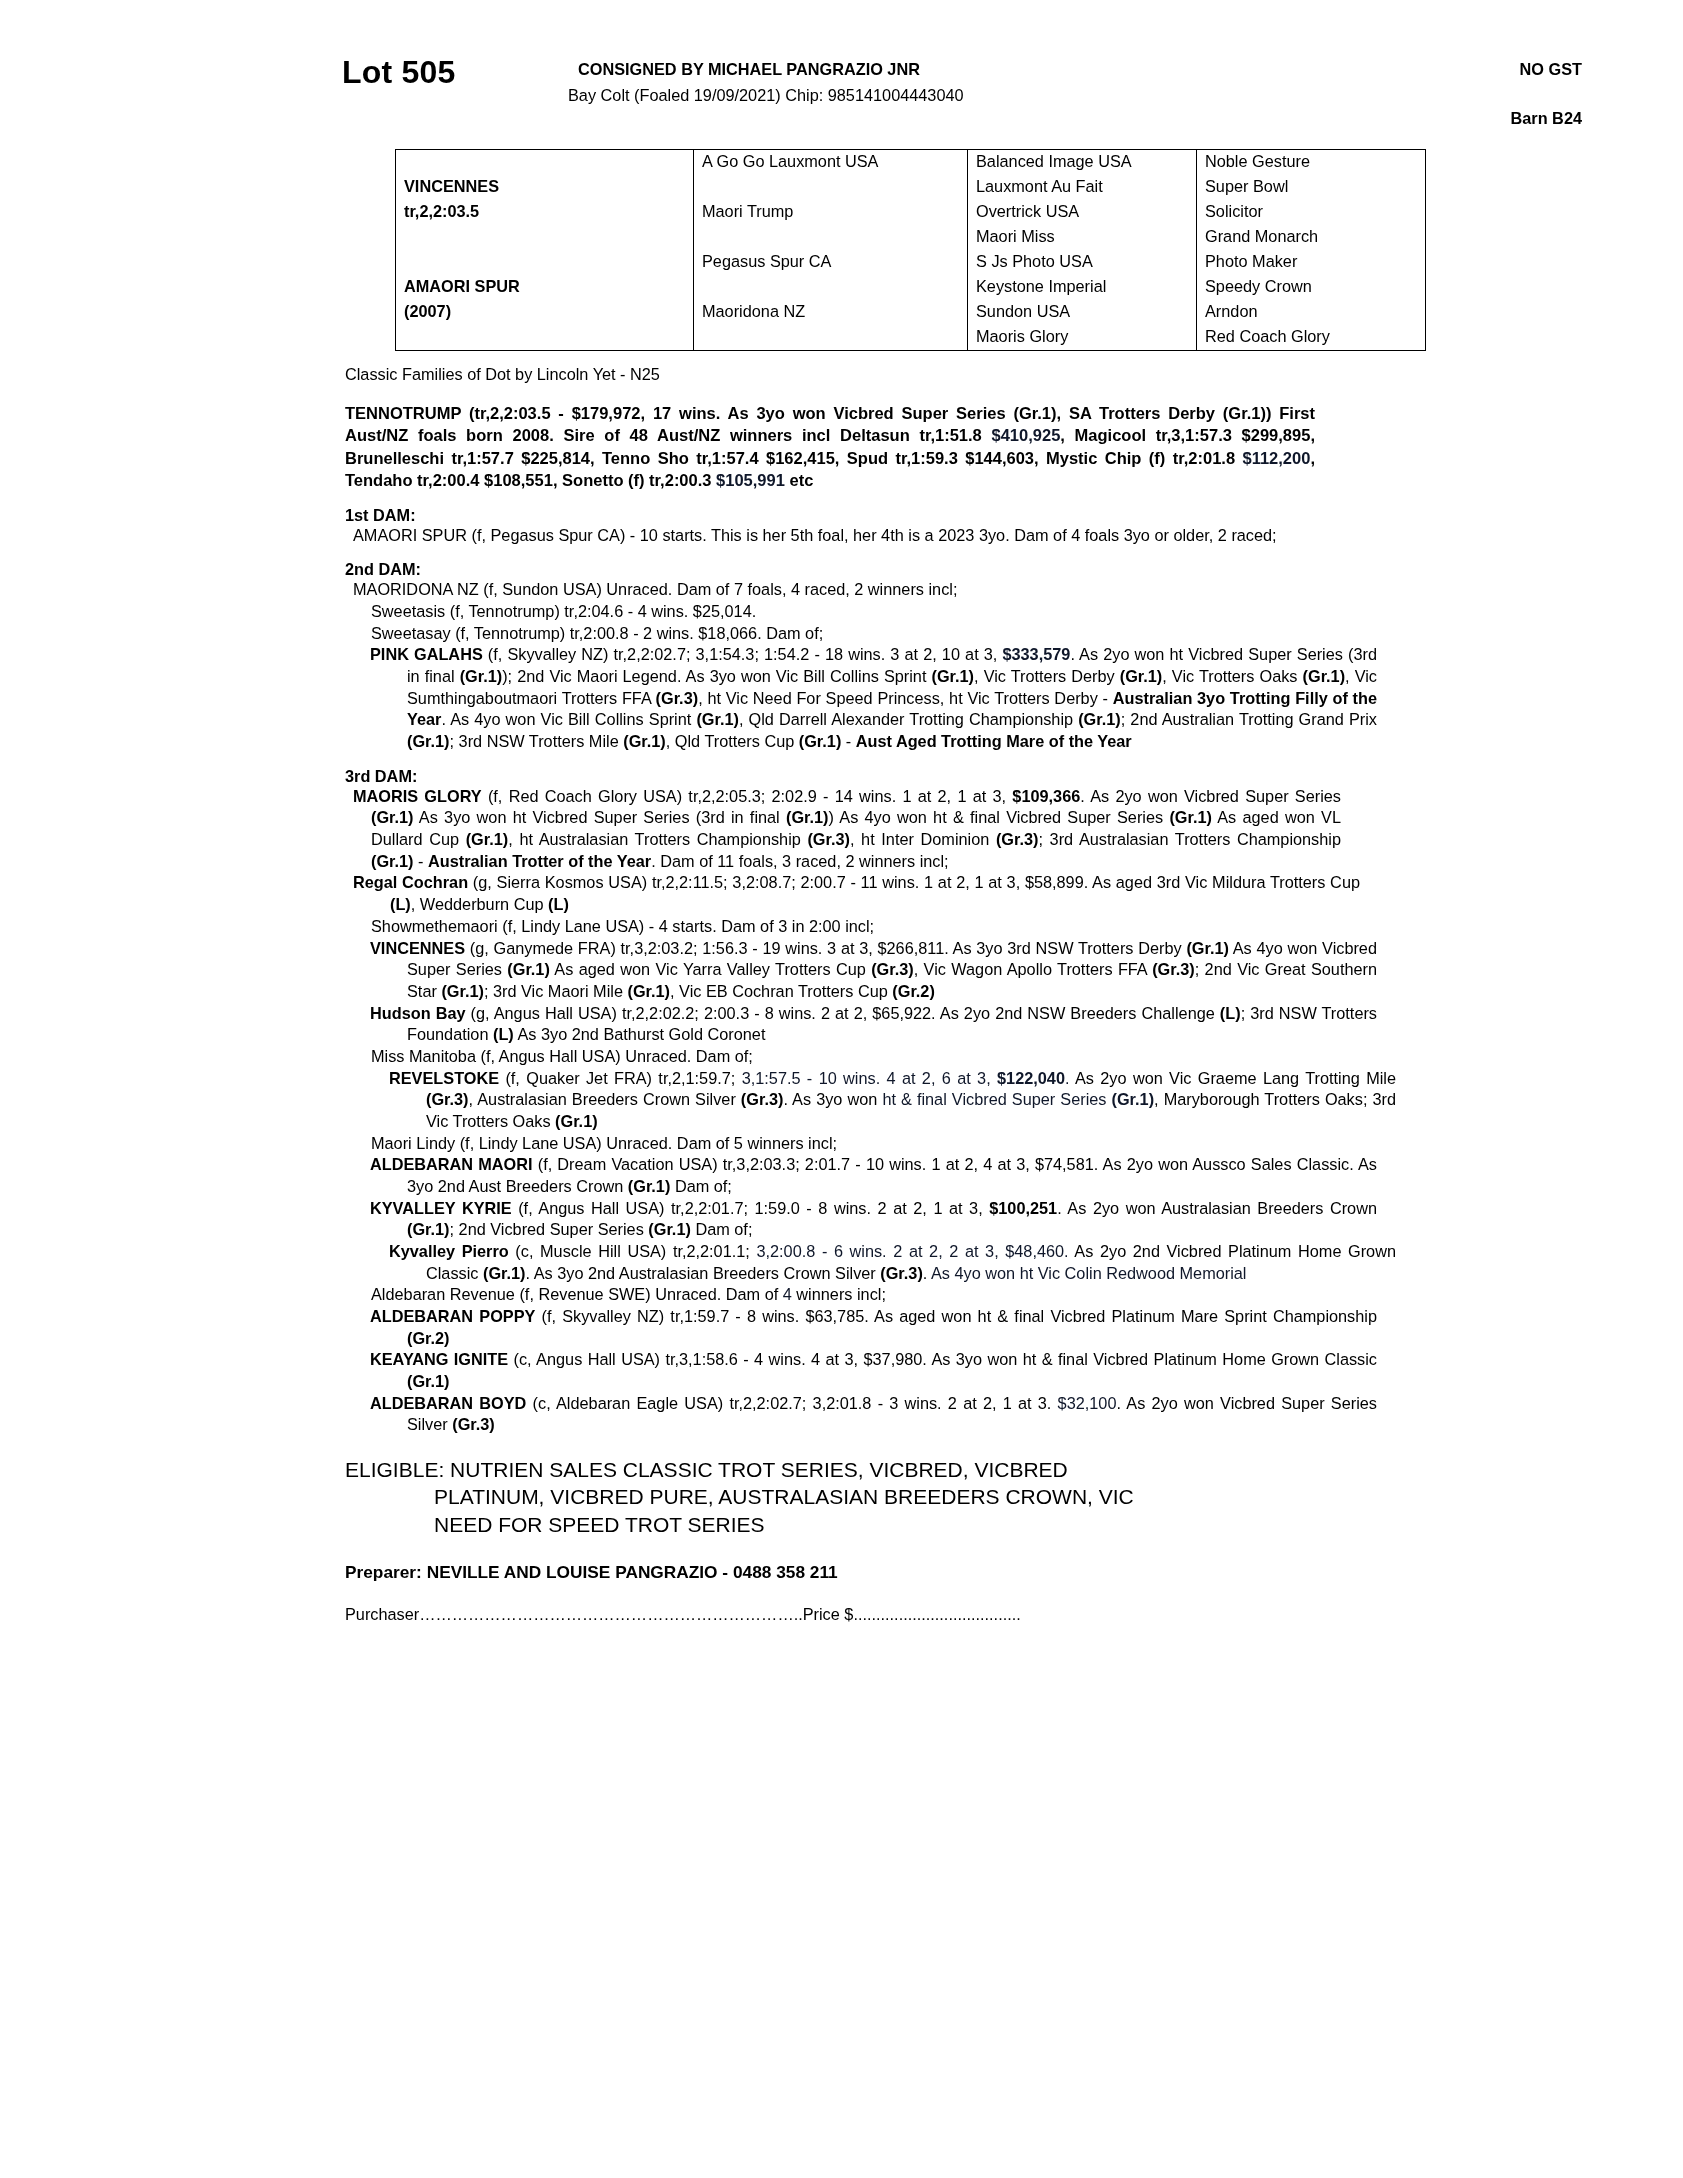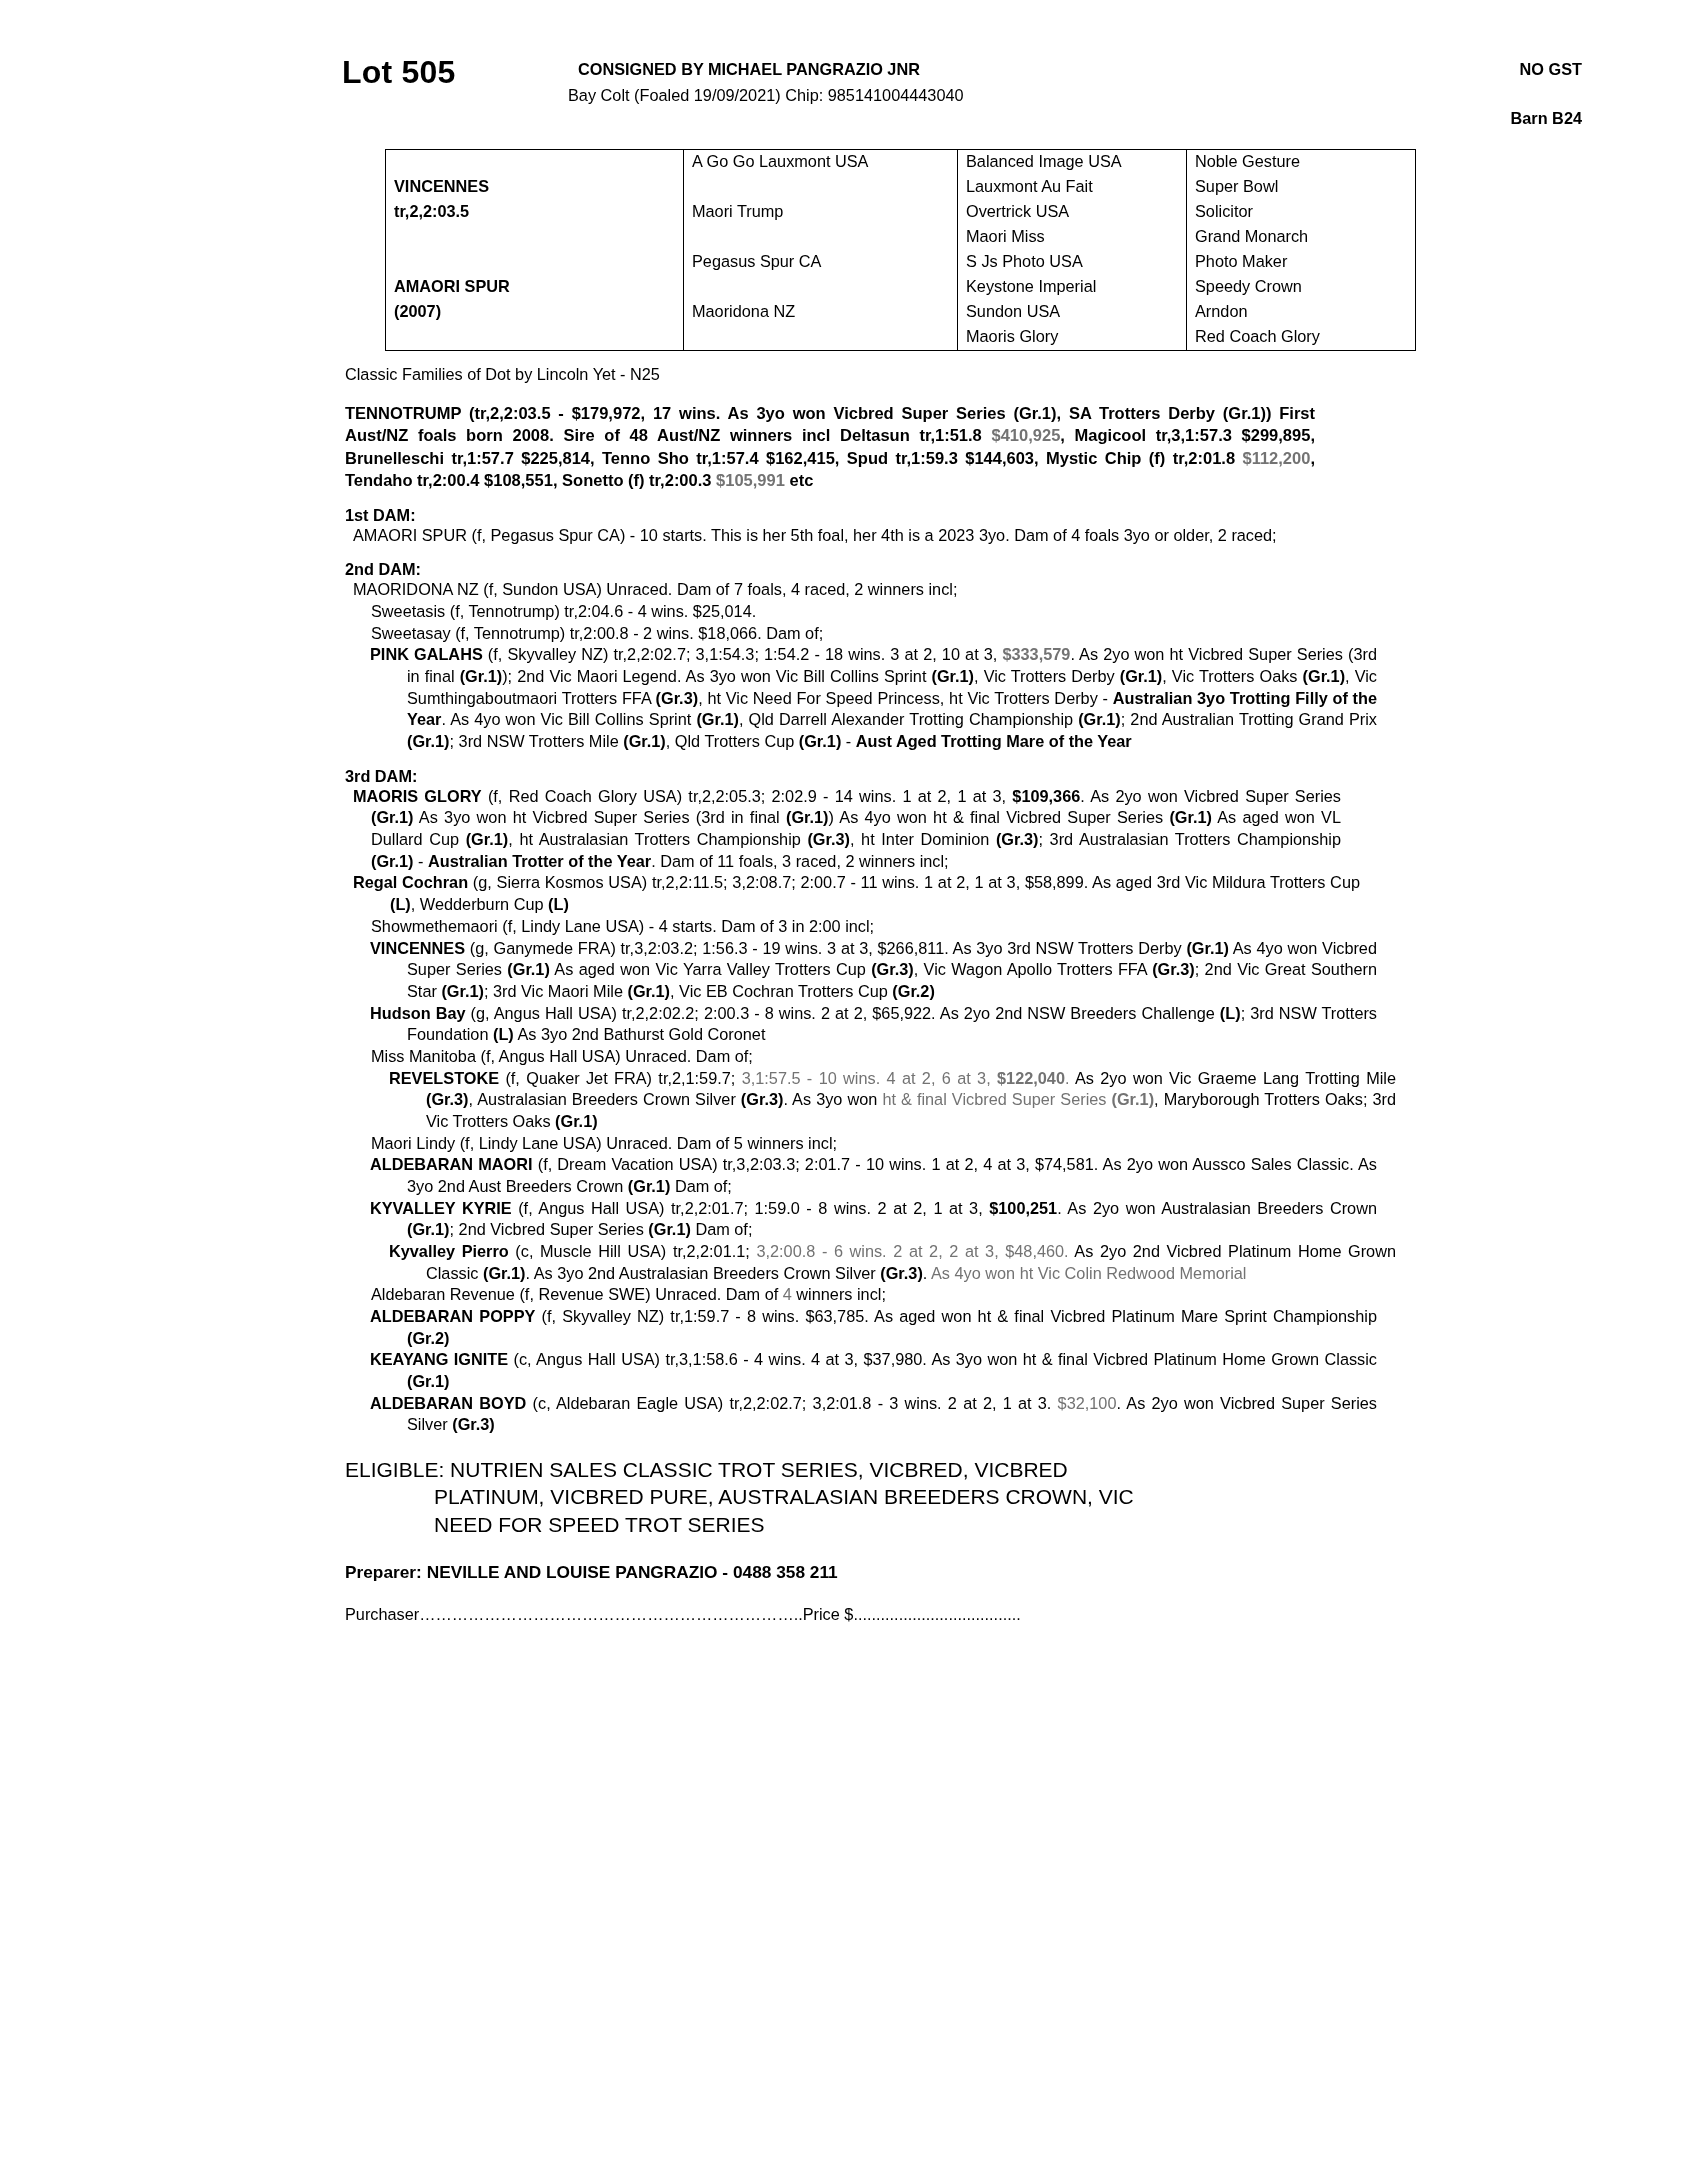--- a/index.html
+++ b/index.html
@@ -56,21 +56,21 @@
   .barn {
     position: absolute;
     right: 2px;
     top: 61px;
     font-size: 16.3px;
     font-weight: bold;
   }
   
   .ped-wrap {
     margin-top: 16px;
-    margin-left: 3px;
+    margin-left: 13px;
     width: 970px;
     padding-left: 40px;
   }
   table.ped {
     border-collapse: collapse;
     width: 100%;
     table-layout: fixed;
     border: 1.5px solid #000;
   }
   table.ped td {
@@ -93,21 +93,21 @@
   }
   .sire-par {
     margin-top: 18px;
     margin-left: 3px;
     width: 970px;
     font-size: 16.5px;
     font-weight: bold;
     text-align: justify;
     line-height: 1.36;
   }
-  .red { color: #737373; }
+  .red { color: #0f172a; }
   .damhead {
     margin-top: 14px;
     margin-left: 3px;
     font-size: 16.3px;
     font-weight: bold;
   }
   .para {
     width: 970px;
     font-size: 16.3px;
     text-align: justify;

